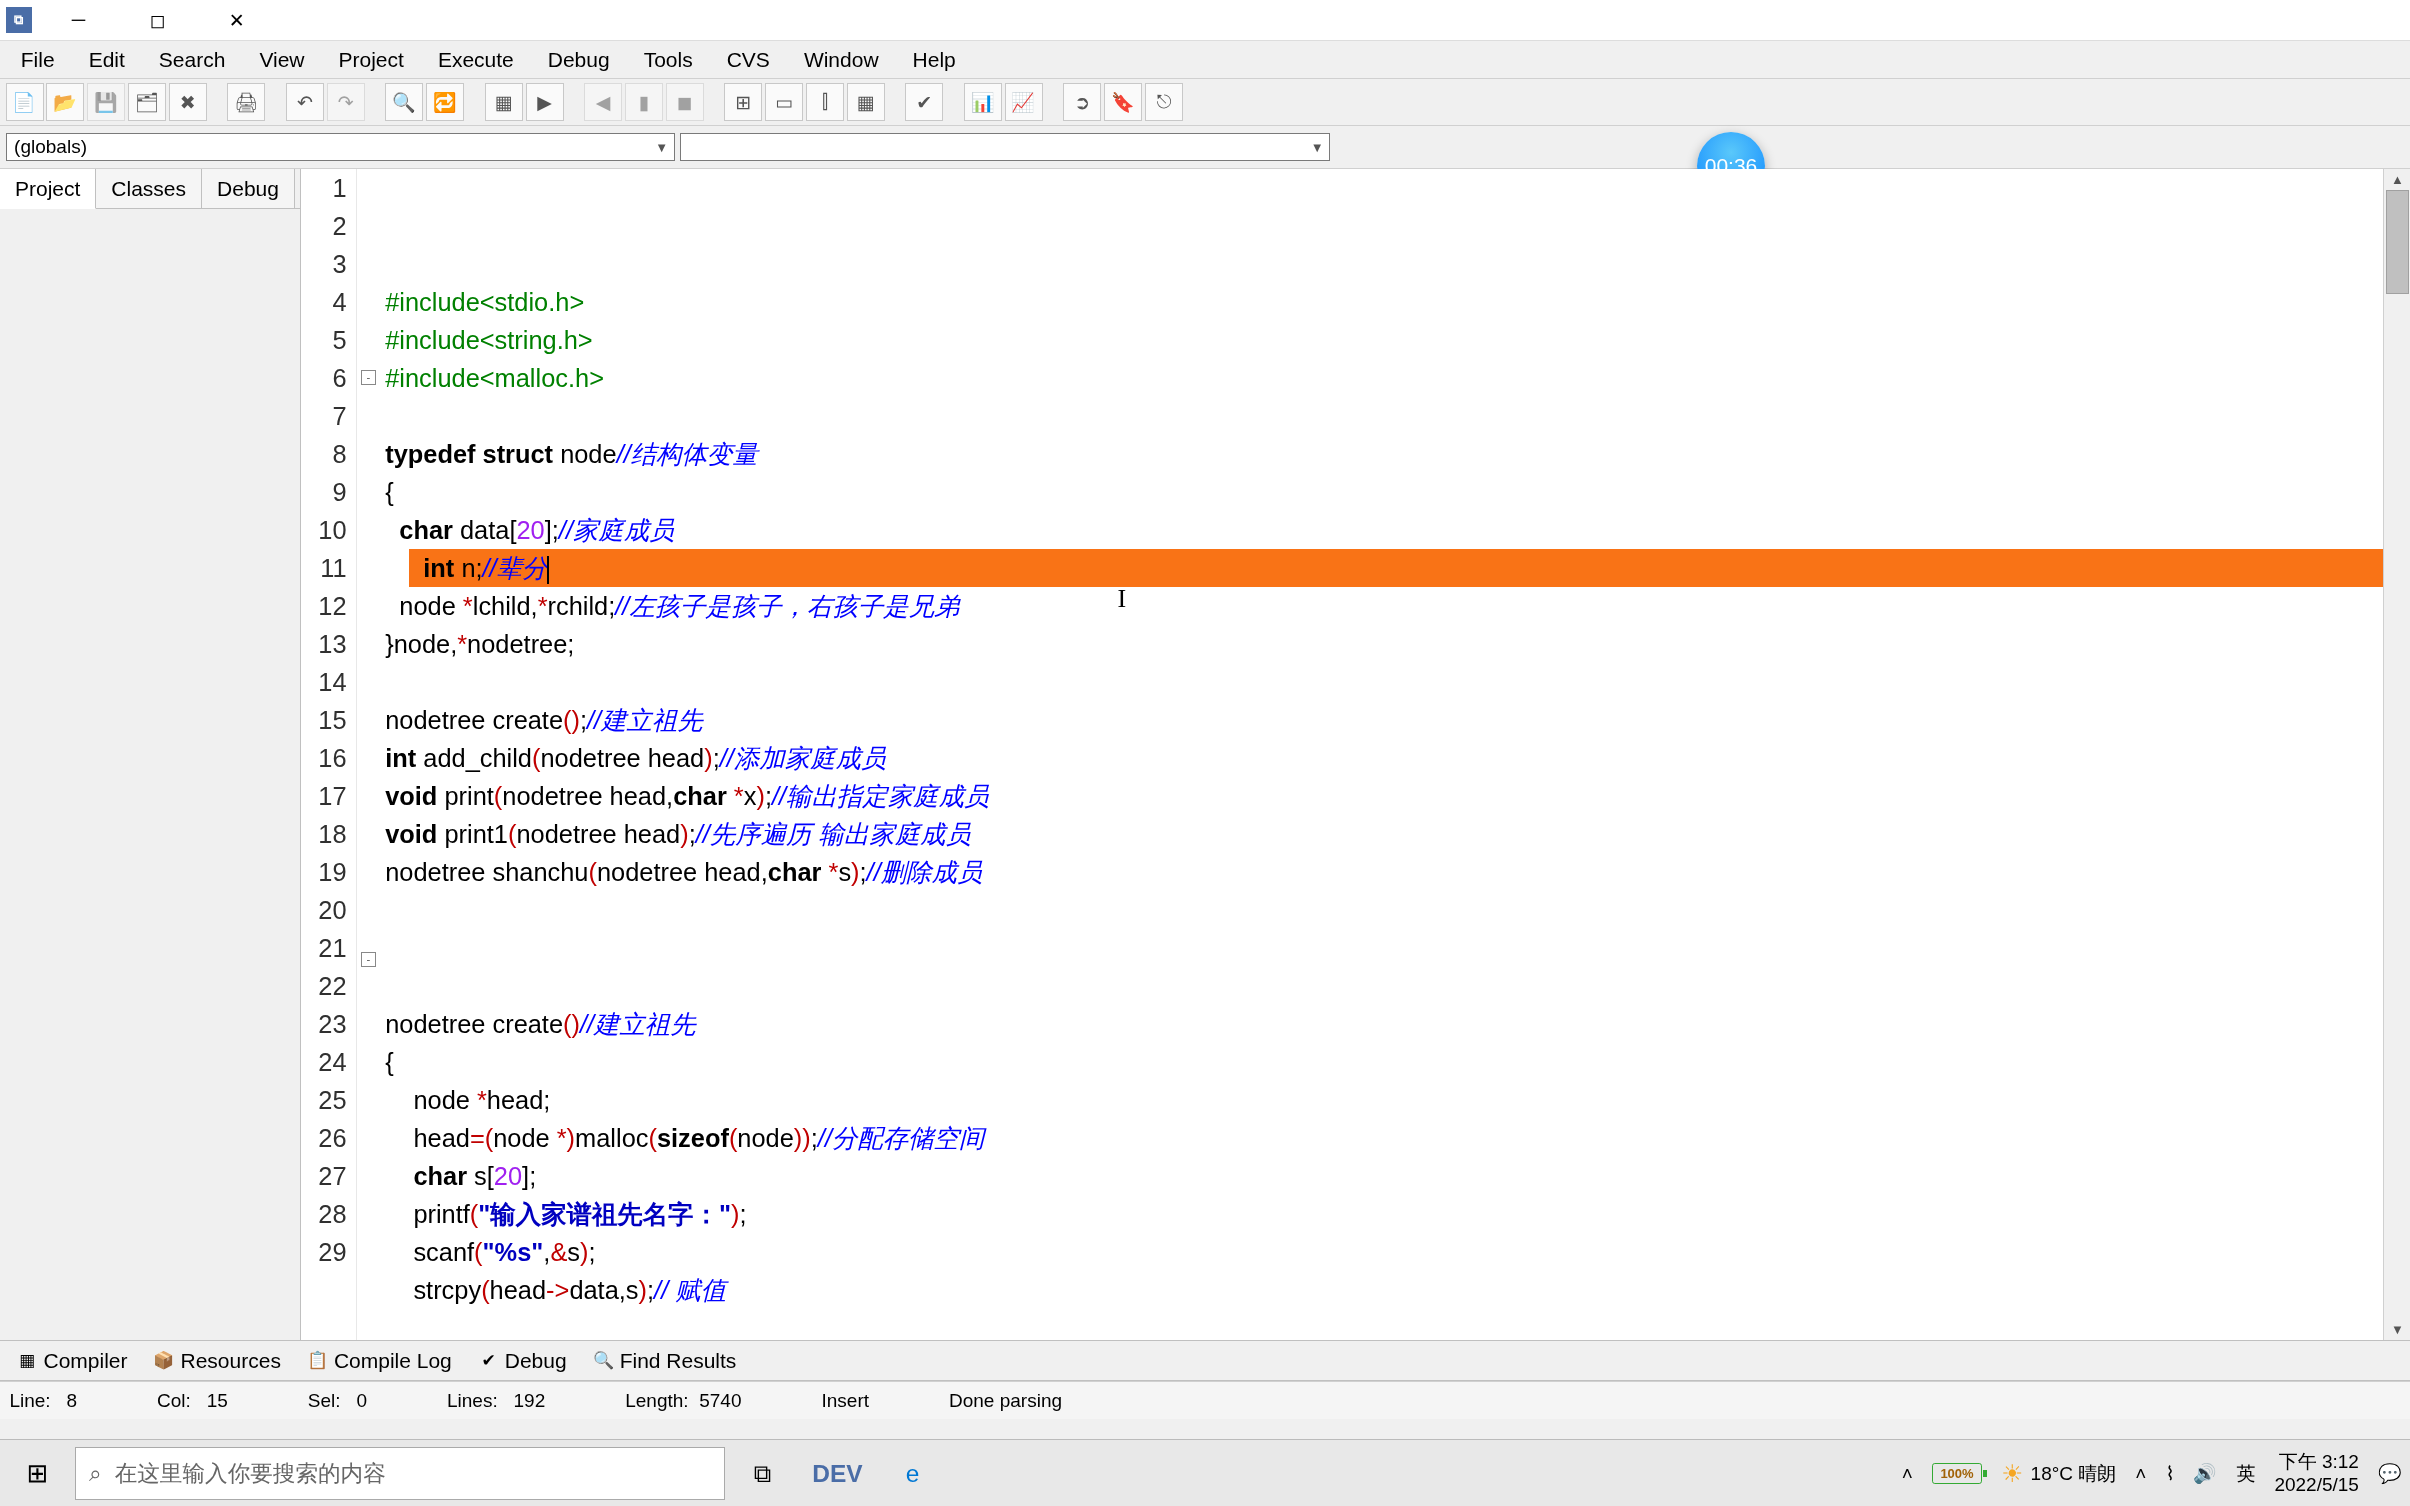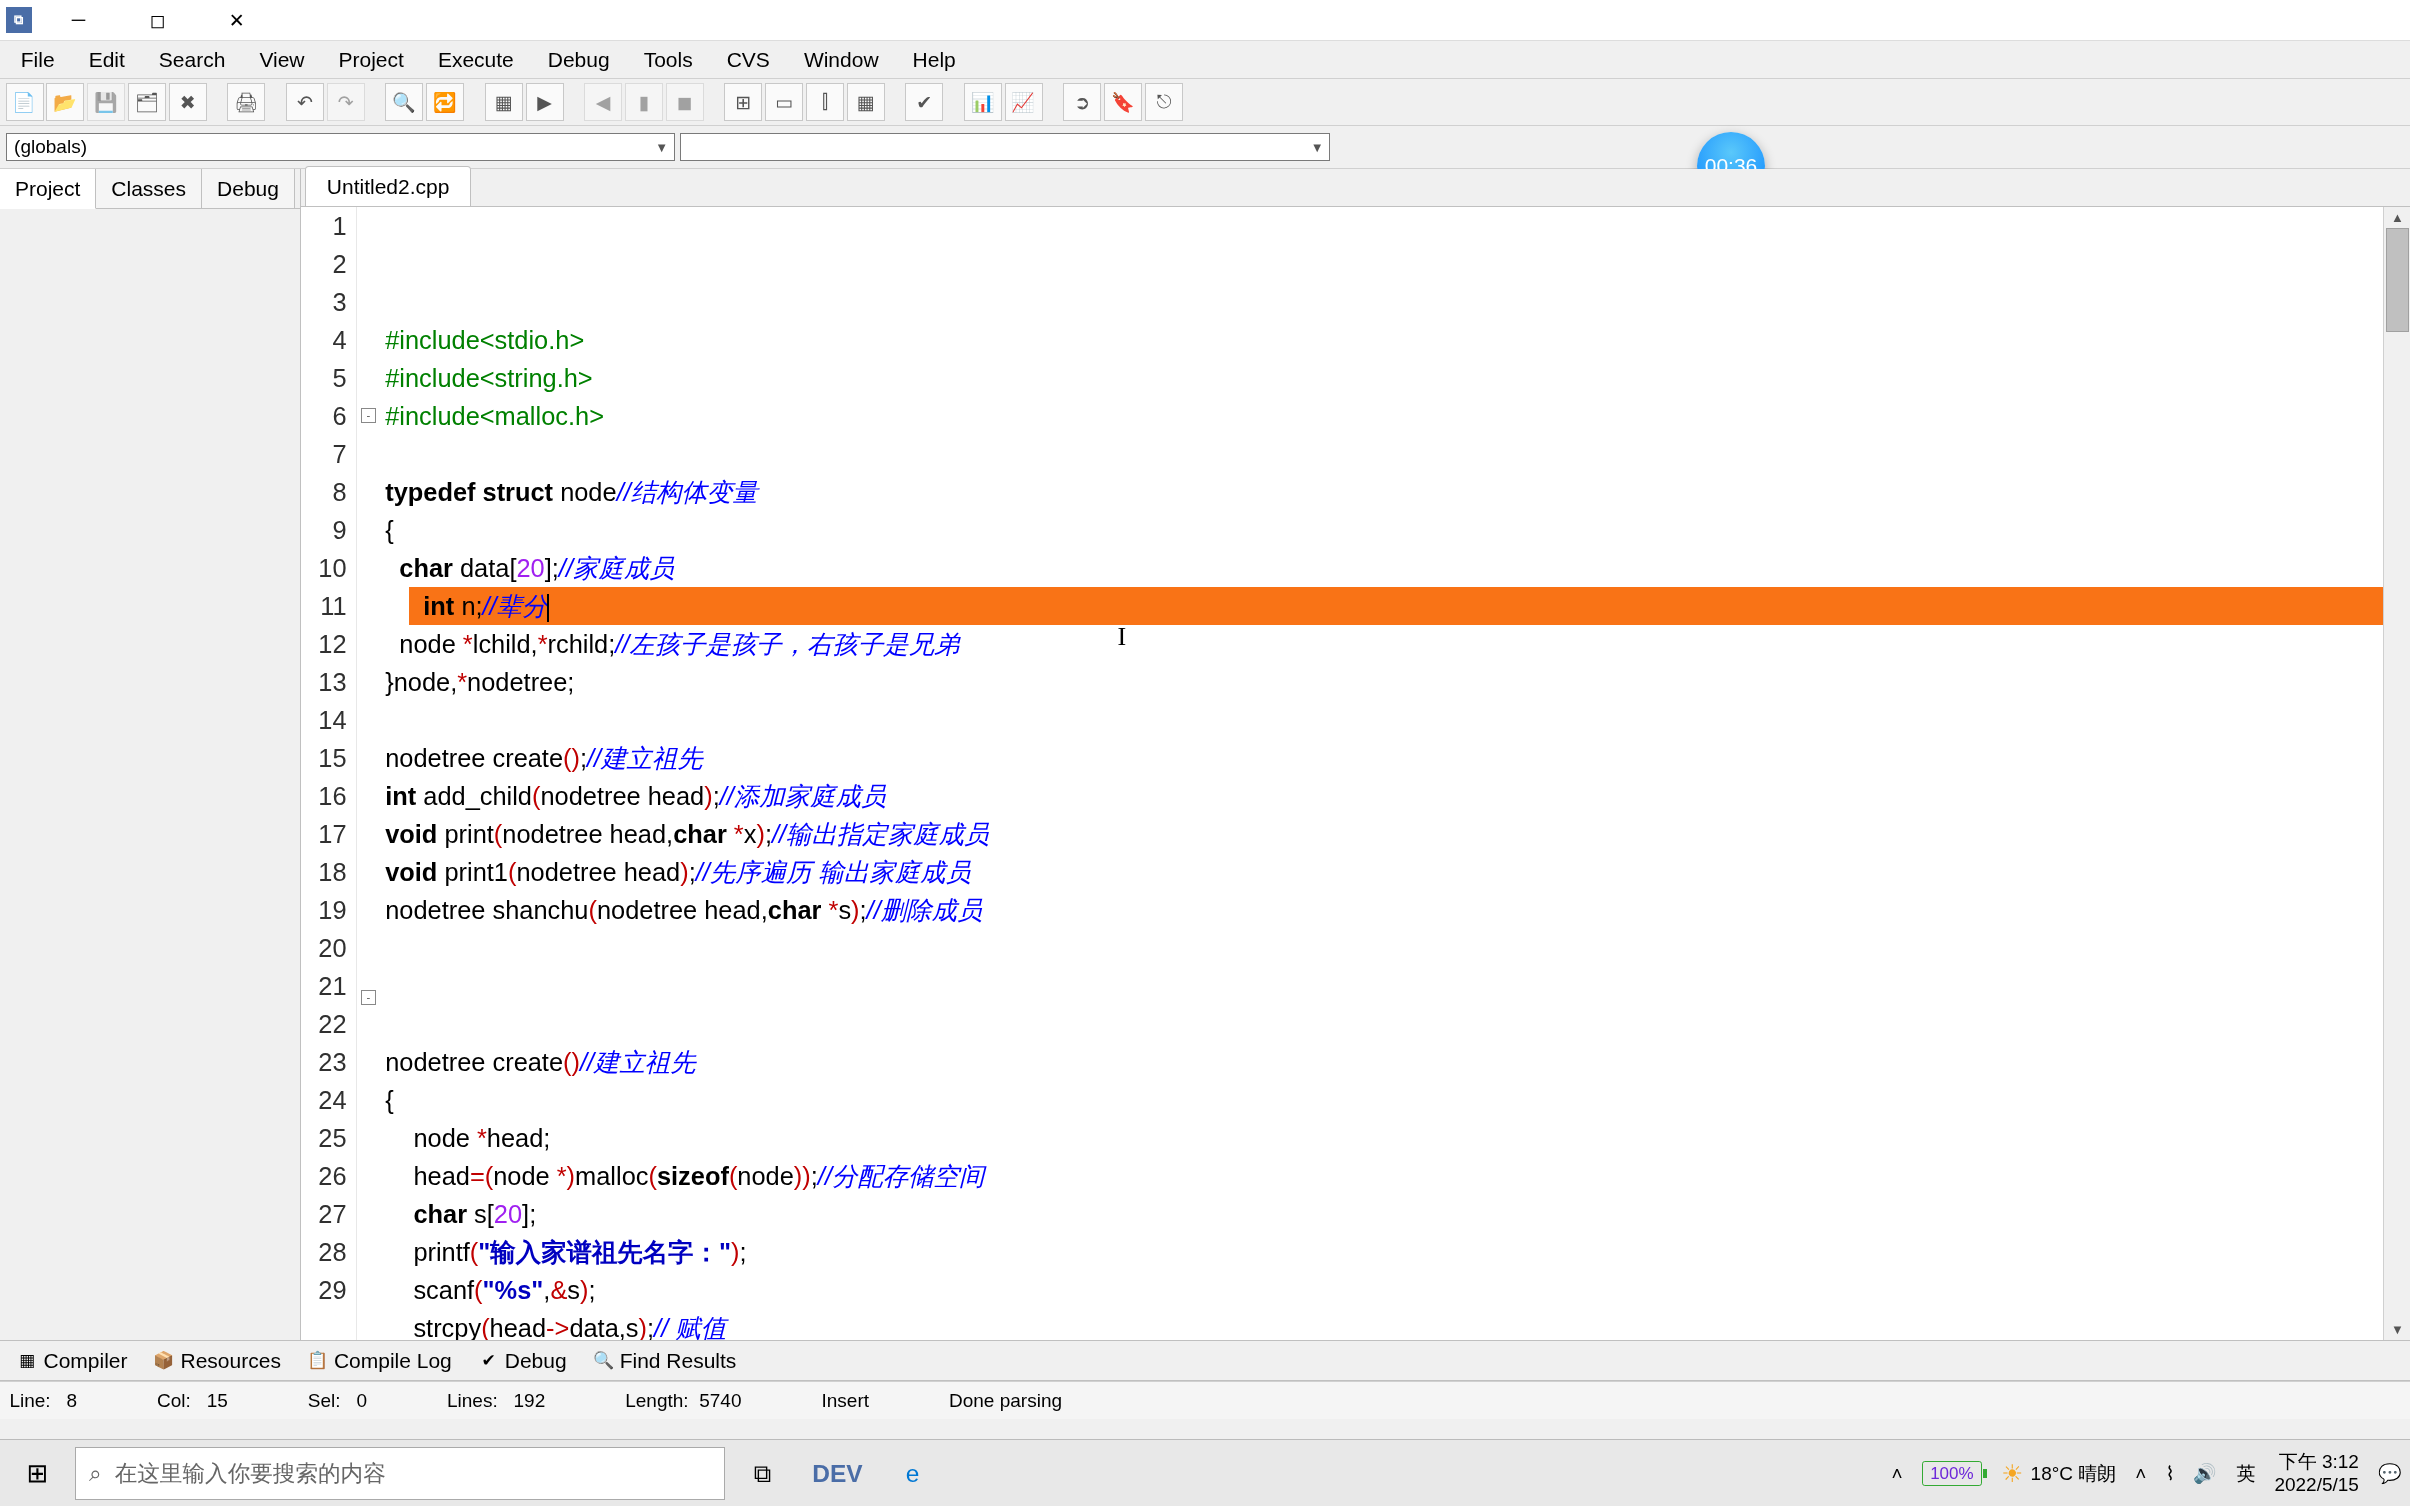--- a/index.html
+++ b/index.html
@@ -77,21 +77,21 @@
 
 .statusbar { height: 38px; background: #f5f5f5; display: flex; align-items: center; padding: 0 9.4px; font-size: 19px; color: #000; border-top: 0.9px solid #d0d0d0; gap: 33px; }
 .statuscell { margin-right: 47px; }
 
 
 .taskbar { position: absolute; bottom: 0; left: 0; right: 0; height: 68px; background: #e8e8e8; display: flex; align-items: center; border-top: 0.9px solid #bbb; }
 .startbtn { width: 75px; height: 100%; display: flex; align-items: center; justify-content: center; font-size: 26px; }
 .searchbox { width: 650px; height: 53px; background: #fff; border: 0.9px solid #aaa; display: flex; align-items: center; padding: 0 13px; font-size: 22.6px; color: #666; gap: 13px; }
 .tbitem { width: 75px; height: 100%; display: flex; align-items: center; justify-content: center; font-size: 24.5px; }
 .tray { margin-left: auto; display: flex; align-items: center; height: 100%; padding-right: 9.4px; gap: 19px; font-size: 19px; }
-.battery { border: 1.9px solid #3a3; padding: 1.9px 7.5px; color: #6d28d9; font-weight: normal; border-radius: 2.8px; font-size: 17px; position: relative; }
+.battery { border: 1.9px solid #3a3; padding: 1.9px 7.5px; color: #a16207; font-weight: bold; border-radius: 2.8px; font-size: 13px; position: relative; }
 .battery::after { content: ''; position: absolute; right: -5.6px; top: 30%; bottom: 30%; width: 3.8px; background: #3a3; }
 .clock { text-align: right; line-height: 22.6px; font-size: 19px; }
 .weather { display: flex; align-items: center; gap: 7.5px; }
 .sun { color: #f5a623; font-size: 24.5px; }
 </style>
 </head>
 <body>
 
 <div class="titlebar">
   <div class="titlebar-icon">⧉</div>
@@ -169,25 +169,20 @@
 
 <div class="main">
   <div class="sidepanel">
     <div class="sidetabs" id="sidetabs">
         <div class="sidetab active">Project</div>
         <div class="sidetab">Classes</div>
         <div class="sidetab">Debug</div>
       </div>
   </div>
   <div class="editorzone">
-    <div class="editortabs">
-      <div class="editortab">
-        <span>Untitled2.cpp</span>
-      </div>
-    </div>
     <div class="editor">
       <div class="gutter" id="gutter">
           <div class="codeline">1</div>
           <div class="codeline">2</div>
           <div class="codeline">3</div>
           <div class="codeline">4</div>
           <div class="codeline">5</div>
           <div class="codeline">6</div>
           <div class="codeline">7</div>
           <div class="codeline">8</div>

